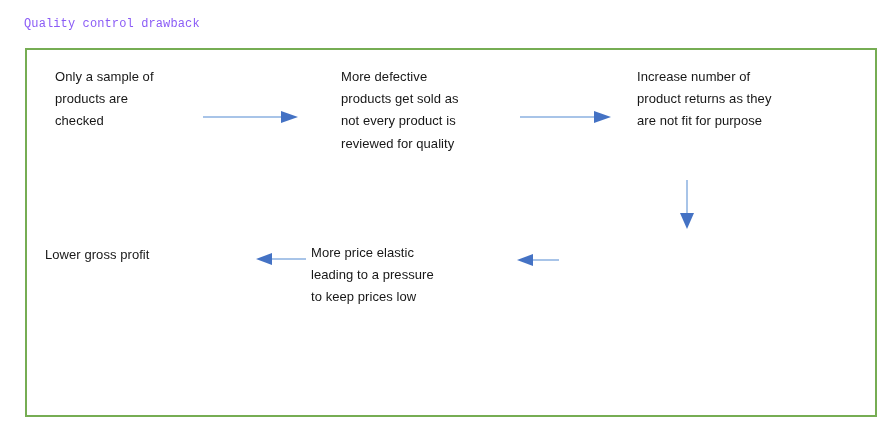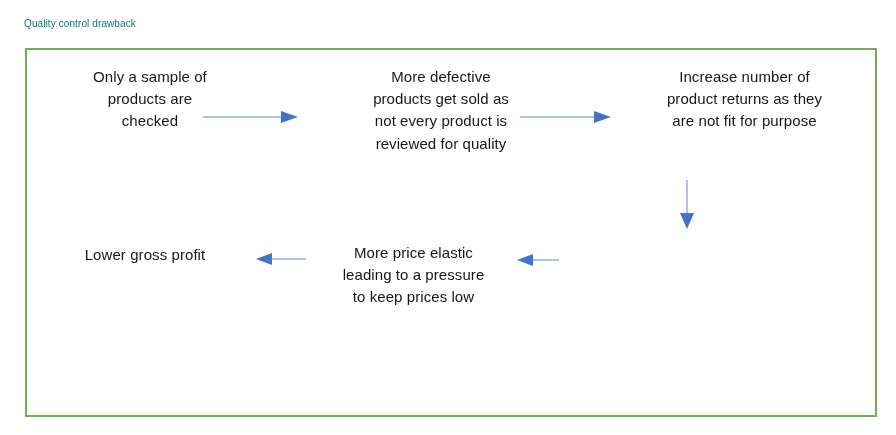--- a/index.html
+++ b/index.html
@@ -13,46 +13,46 @@
     font-family: "Liberation Sans", sans-serif;
     color: #1a1a1a;
     overflow: hidden;
     position: relative;
   }
 
   .page-title {
     position: absolute;
     left: 24px;
     top: 14px;
-    font-size: 10px;
+    font-size: 12px;
     line-height: 20px;
-    color: #0f766e;
+    color: #8b5cf6;
     white-space: nowrap;
     letter-spacing: 0.01em;
+    font-family: Liberation Mono, monospace;
   }
 
   .diagram-frame {
     position: absolute;
     left: 25px;
     top: 48px;
     width: 852px;
     height: 369px;
     border: 2px solid #76ad53;
     box-sizing: border-box;
     background: #ffffff;
   }
 
   .node {
     position: absolute;
-    font-size: 15px;
+    font-size: 13px;
     line-height: 22.2px;
     color: #171717;
     white-space: pre-line;
     letter-spacing: 0.005em;
-    text-align: center;
   }
 
   
   .node-sample          { left: 28px;  top: 16px;  width: 190px; }
   .node-defective       { left: 314px; top: 16px;  width: 200px; }
   .node-returns         { left: 610px; top: 16px;  width: 215px; }
   .node-lower-profit    { left: 18px;  top: 194px; width: 200px; }
   .node-price-elastic   { left: 284px; top: 192px; width: 205px; }
   .node-brand-image     { left: 594px; top: 206px; width: 215px; }
 

